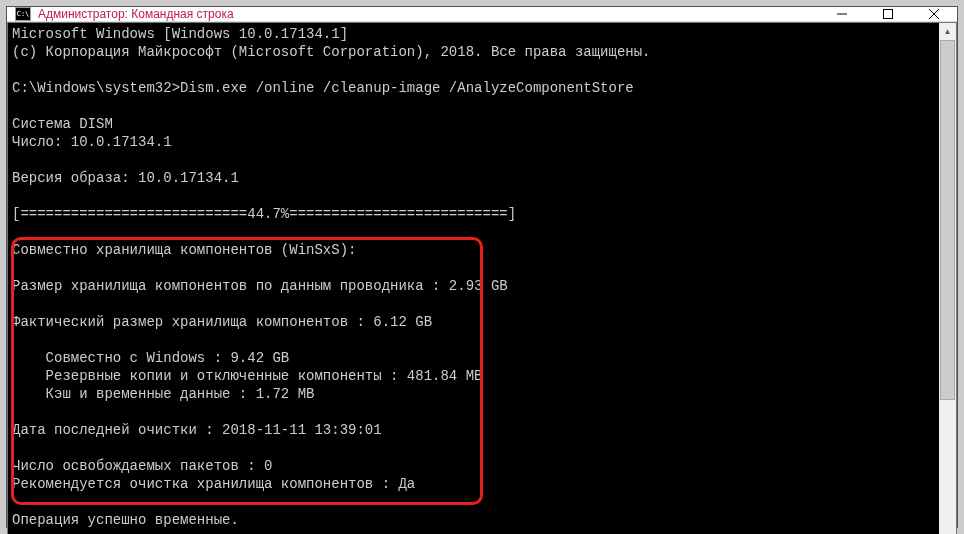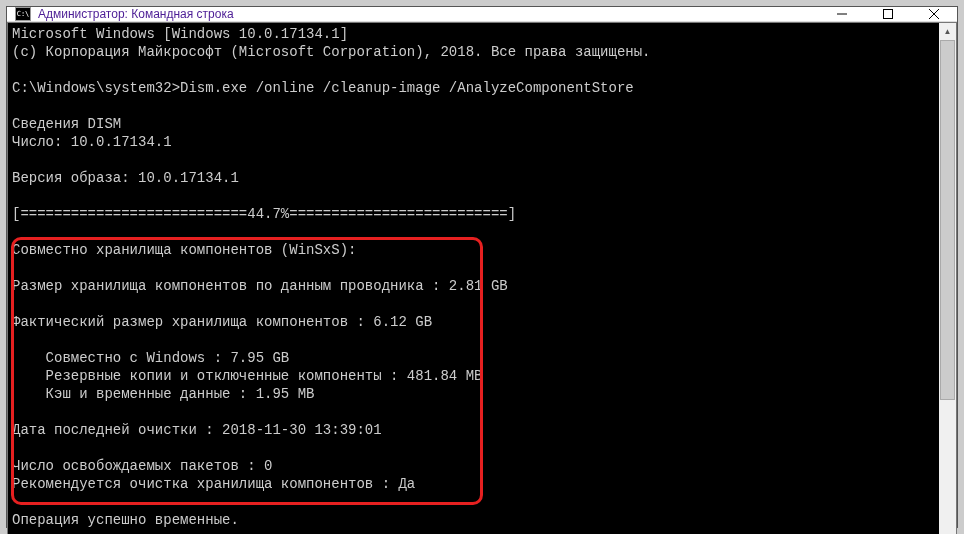--- a/index.html
+++ b/index.html
@@ -35,21 +35,21 @@
       display: inline-flex;
       align-items: center;
       justify-content: center;
       font-size: 7px;
       color: #fff;
       font-family: monospace;
       border: 1px solid #999;
     }
     .titlebar-text {
       font-size: 12px;
-      color: #4c1d95;
+      color: #be185d;
       flex: 1;
     }
     .win-controls {
       display: flex;
       height: 100%;
     }
     .win-btn {
       width: 46px;
       height: 100%;
       display: flex;
@@ -136,38 +136,38 @@
           </svg>
       </div>
     </div>
   </div>
   <div class="terminal-wrap">
     <div class="terminal"><span>Microsoft Windows [Windows 10.0.17134.1]</span>
 <span>(c) Корпорация Майкрософт (Microsoft Corporation), 2018. Все права защищены.</span>
 <span></span>
 <span>C:\Windows\system32&gt;Dism.exe /online /cleanup-image /AnalyzeComponentStore</span>
 <span></span>
-<span>Сведения DISM</span>
+<span>Cистема DISM</span>
 <span>Число: 10.0.17134.1</span>
 <span></span>
 <span>Версия образа: 10.0.17134.1</span>
 <span></span>
 <span>[===========================44.7%==========================]</span>
 <span></span>
 <span>Совместно хранилища компонентов (WinSxS):</span>
 <span></span>
-<span>Размер хранилища компонентов по данным проводника : 2.81 GB</span>
+<span>Размер хранилища компонентов по данным проводника : 2.93 GB</span>
 <span></span>
 <span>Фактический размер хранилища компонентов : 6.12 GB</span>
 <span></span>
-<span>    Совместно с Windows : 7.95 GB</span>
+<span>    Совместно с Windows : 9.42 GB</span>
 <span>    Резервные копии и отключенные компоненты : 481.84 MB</span>
-<span>    Кэш и временные данные : 1.95 MB</span>
+<span>    Кэш и временные данные : 1.72 MB</span>
 <span></span>
-<span>Дата последней очистки : 2018-11-30 13:39:01</span>
+<span>Дата последней очистки : 2018-11-11 13:39:01</span>
 <span></span>
 <span>Число освобождаемых пакетов : 0</span>
 <span>Рекомендуется очистка хранилища компонентов : Да</span>
 <span></span>
 <span>Операция успешно временные.</span>
 <span></span>
 
       <div class="highlight-box" style="top:214px;left:3px;width:472px;height:268px;"></div>
     </div>
     <div class="scrollbar">

